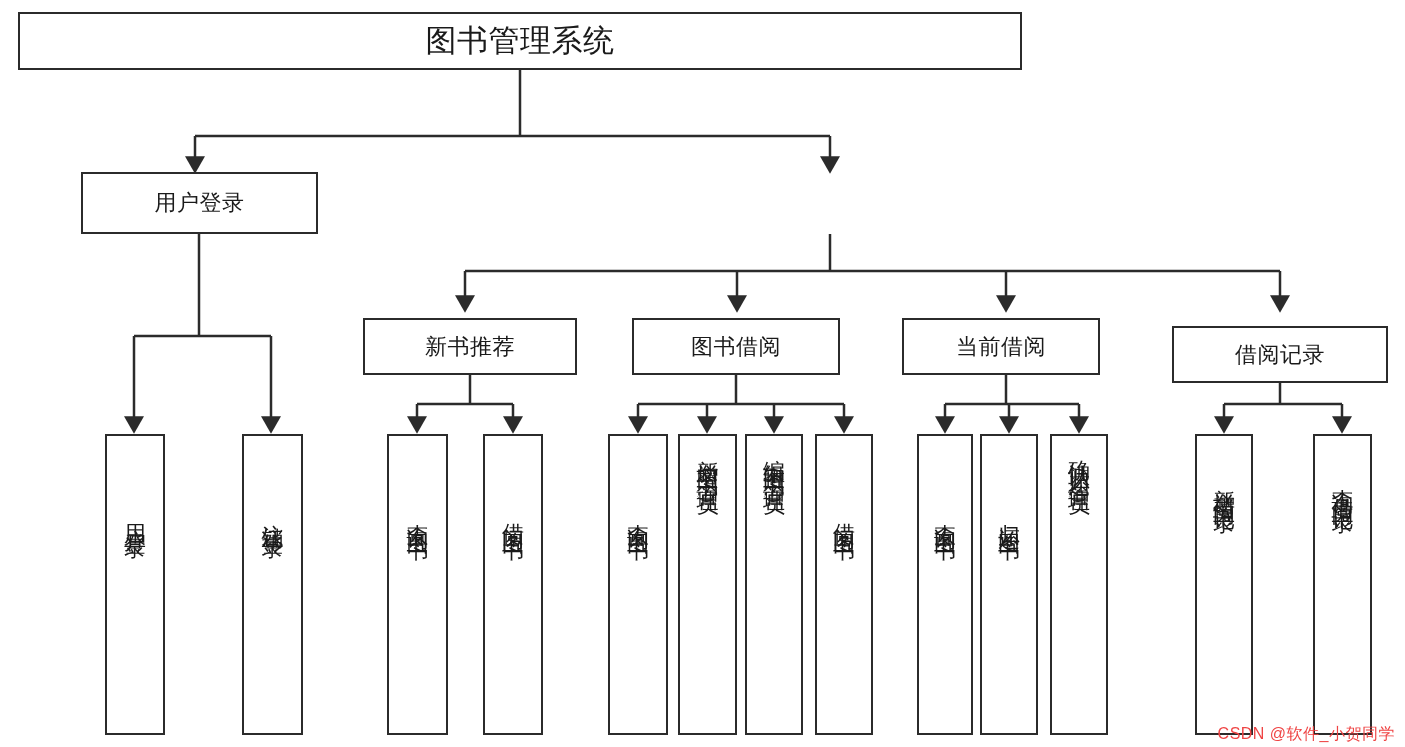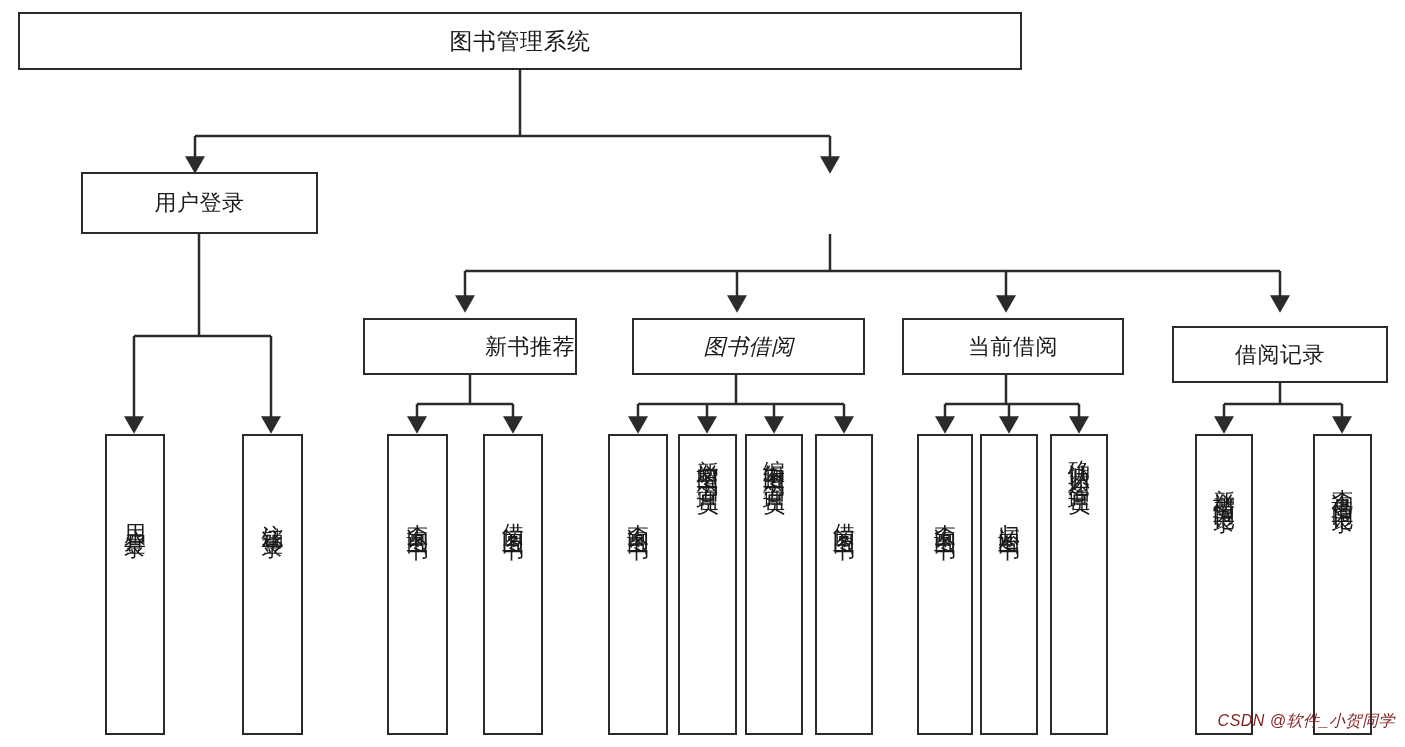--- a/index.html
+++ b/index.html
@@ -37,46 +37,45 @@
   }
   .node .label {
     text-align: center;
     line-height: 1.05;
     letter-spacing: 0.5px;
   }
   .node.horiz .label {
     font-size: 22px;
   }
   .node.root .label {
-    font-size: 23px;
+    font-size: 31px;
   }
   .node.vert {
     align-items: flex-start;
     padding-top: 26px;
   }
   .node.vert .label {
     writing-mode: vertical-rl;
     text-orientation: upright;
     font-size: 22px;
     letter-spacing: 5px;
     line-height: 1;
     white-space: nowrap;
   }
   .node.vert.tall .label {
     padding-top: 0;
   }
   .watermark {
     position: absolute;
     right: 10px;
-    bottom: 15px;
+    bottom: 2px;
     font-size: 16px;
-    color: #7f1d1d;
+    color: #ef4444;
     white-space: nowrap;
     letter-spacing: 0.5px;
-    font-style: italic;
   }
 </style>
 </head>
 <body>
 
 <div id="canvas">
 
   <svg class="wires" viewBox="0 0 1405 747">
     <defs>
       <marker id="arrow" markerWidth="10" markerHeight="10" refX="1.5" refY="4" orient="auto" markerUnits="strokeWidth">
@@ -128,27 +127,27 @@
   </svg>
 
   <div class="node root horiz" style="left:18px; top:12px; width:1004px; height:58px;">
     <span class="label">图书管理系统</span>
   </div>
 
   <div class="node horiz" style="left:81px; top:172px; width:237px; height:62px;">
     <span class="label">用户登录</span>
   </div>
 
-  <div class="node horiz" style="left:363px; top:318px; width:214px; height:57px;justify-content:flex-end;">
+  <div class="node horiz" style="left:363px; top:318px; width:214px; height:57px;">
     <span class="label">新书推荐</span>
   </div>
-  <div class="node horiz" style="left:632px; top:318px; width:233px; height:57px;font-style:italic;">
+  <div class="node horiz" style="left:632px; top:318px; width:208px; height:57px;">
     <span class="label">图书借阅</span>
   </div>
-  <div class="node horiz" style="left:902px; top:318px; width:222px; height:57px;">
+  <div class="node horiz" style="left:902px; top:318px; width:198px; height:57px;">
     <span class="label">当前借阅</span>
   </div>
   <div class="node horiz" style="left:1172px; top:326px; width:216px; height:57px;">
     <span class="label">借阅记录</span>
   </div>
 
   <div class="node vert" style="left:105px; top:434px; width:60px; height:301px; padding-top:70px;">
     <span class="label">用户登录</span>
   </div>
   <div class="node vert" style="left:242px; top:434px; width:61px; height:301px; padding-top:70px;">

